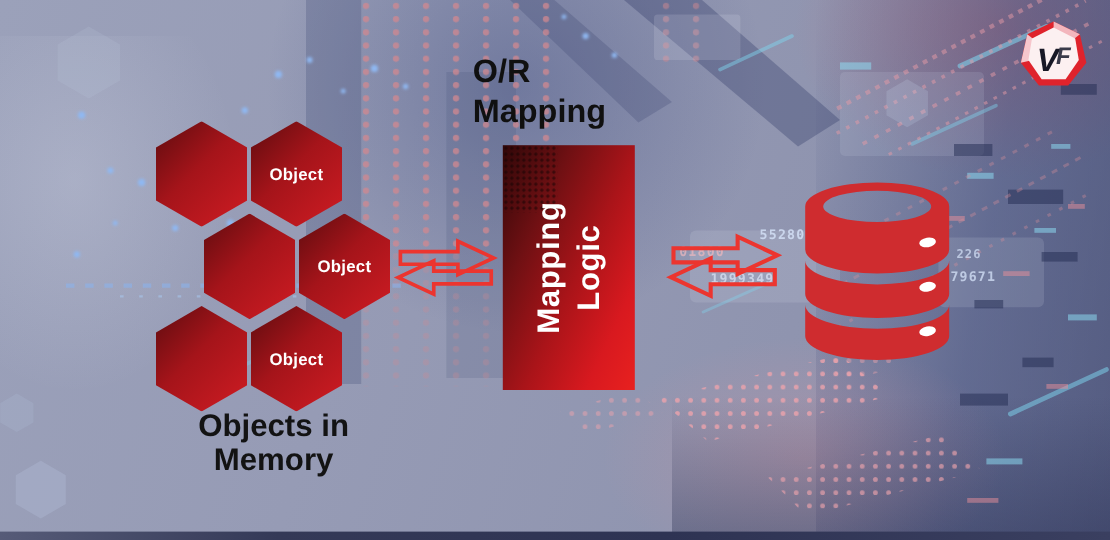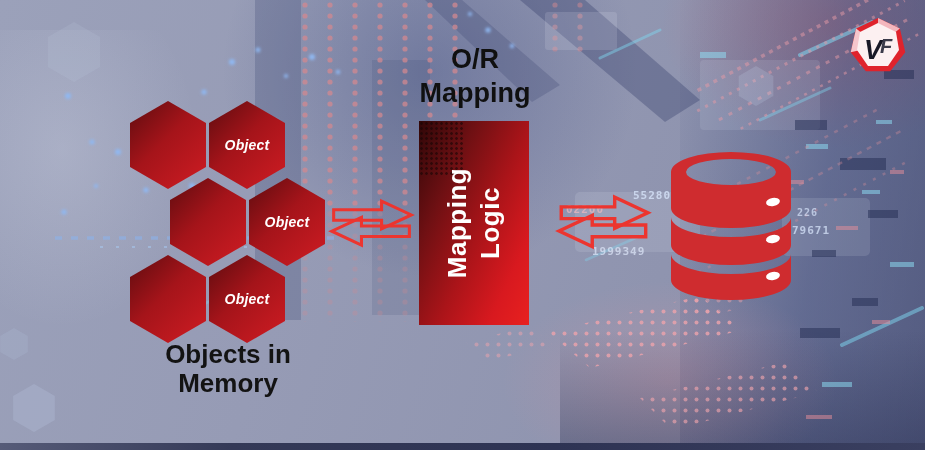--- a/index.html
+++ b/index.html
@@ -14,41 +14,41 @@
   #tintTopRight{left:660px;top:-30px;width:265px;height:180px;background:radial-gradient(ellipse at 65% 30%, rgba(198,96,108,.40), rgba(198,96,108,0) 70%);}
   #tintBottomPink{left:500px;top:280px;width:340px;height:170px;background:radial-gradient(ellipse at 50% 60%, rgba(226,148,158,.30), rgba(226,148,158,0) 70%);}
   #tintBottomRight{left:560px;top:330px;width:365px;height:120px;background:linear-gradient(to bottom, rgba(30,36,70,0), rgba(30,36,70,.35));}
   #tintLeftLight{left:-30px;top:30px;width:230px;height:300px;background:radial-gradient(ellipse at 40% 40%, rgba(228,232,244,.22), rgba(228,232,244,0) 70%);}
   #bottomStrip{left:0;bottom:0;width:925px;height:7px;background:linear-gradient(to right,#565b78,#343957 25%,#2e3353 60%,#3a3f60);}
   .bg-svg{position:absolute;left:0;top:0;}
 
   .digits{position:absolute;font-family:"DejaVu Sans Mono",monospace;letter-spacing:1px;font-weight:bold;}
   #dg0{left:633px;top:189px;font-size:11px;color:#d7e4fa;opacity:.8;}
   #dg1{left:566px;top:203px;font-size:11px;color:#e9b7be;opacity:.75;}
-  #dg2{left:592px;top:226px;font-size:11px;color:#dfe8fa;opacity:.7;margin-top:19px;}
+  #dg2{left:592px;top:226px;font-size:11px;color:#dfe8fa;opacity:.7;}
   #dg3{left:674px;top:238px;font-size:11px;color:#e9b7be;opacity:.7;margin-left:28px;}
   #dg4{left:797px;top:207px;font-size:10px;color:#d7e4fa;opacity:.7;}
   #dg5{left:792px;top:224px;font-size:11px;color:#d7e4fa;opacity:.75;}
 
   .hex{
     position:absolute;width:76px;height:88px;
     clip-path:polygon(50% 0,100% 25%,100% 75%,50% 100%,0 75%,0 25%);
     background:linear-gradient(135deg,#5e0c0f 0%,#a5141a 45%,#cf1c23 100%);
     display:flex;align-items:center;justify-content:center;
   }
-  .hex-label{color:#ffffff;font-weight:bold;font-size:14px;letter-spacing:.2px;font-style:italic;}
+  .hex-label{color:#ffffff;font-weight:bold;font-size:14px;letter-spacing:.2px;}
   #hex0{left:130px;top:101px;} #hex1{left:209px;top:101px;}
   #hex2{left:170px;top:178px;} #hex3{left:249px;top:178px;}
   #hex4{left:130px;top:255px;} #hex5{left:209px;top:255px;}
 
   .caption{position:absolute;text-align:center;font-weight:bold;font-size:26px;color:#131313;line-height:29px;}
   #capLeft{left:130px;top:340px;width:196px;}
   #capRight{left:635px;top:340px;width:196px;}
 
-  #orTitle{position:absolute;left:394px;top:42px;width:162px;text-align:center;font-size:27px;font-weight:bold;color:#101010;line-height:34px;}
+  #orTitle{position:absolute;left:394px;top:42px;width:162px;text-align:left;font-size:27px;font-weight:bold;color:#101010;line-height:34px;}
 
   #mapBox{
     position:absolute;left:419px;top:121px;width:110px;height:204px;
     background:linear-gradient(115deg,#300708 0%,#6f1013 28%,#aa1419 55%,#d8191f 80%,#e8211f 100%);
   }
   #mapBox::before{
     content:"";position:absolute;left:0;top:0;width:46px;height:56px;
     background-image:radial-gradient(circle, rgba(20,4,4,.55) 1.1px, transparent 1.6px);
     background-size:5px 5px;
   }
@@ -182,21 +182,21 @@
     <polygon points="466,342 530,326 552,344 488,362" fill="url(#pDotsPink)" opacity=".5"></polygon>
     <polygon points="688,300 736,288 750,306 702,318" fill="url(#pDotsPink)" opacity=".45"></polygon>
 
     <polygon points="34,384 54.8,396 54.8,420 34,432 13.2,420 13.2,396" fill="#b9c6e2" opacity=".28"></polygon>
     <polygon points="14,328 27.8,336 27.8,352 14,360 0.2,352 0.2,336" fill="#b9c6e2" opacity=".18"></polygon>
     <polygon points="74,22 100,37 100,67 74,82 48,67 48,37" fill="#c3cde6" opacity=".15"></polygon>
     <polygon points="756,66 773.3,76 773.3,96 756,106 738.7,96 738.7,76" fill="#cfe0f6" opacity=".18"></polygon>
   </svg>
 
   <span class="digits" id="dg0">55280</span>
-  <span class="digits" id="dg1">02200</span>
+  <span class="digits" id="dg1">01800</span>
   <span class="digits" id="dg2">1999349</span>
   <span class="digits" id="dg3">0290</span>
   <span class="digits" id="dg4">226</span>
   <span class="digits" id="dg5">79671</span>
 
   <div class="hex" id="hex0">
       <span class="hex-label"></span>
     </div>
   <div class="hex" id="hex1">
       <span class="hex-label">Object</span>

